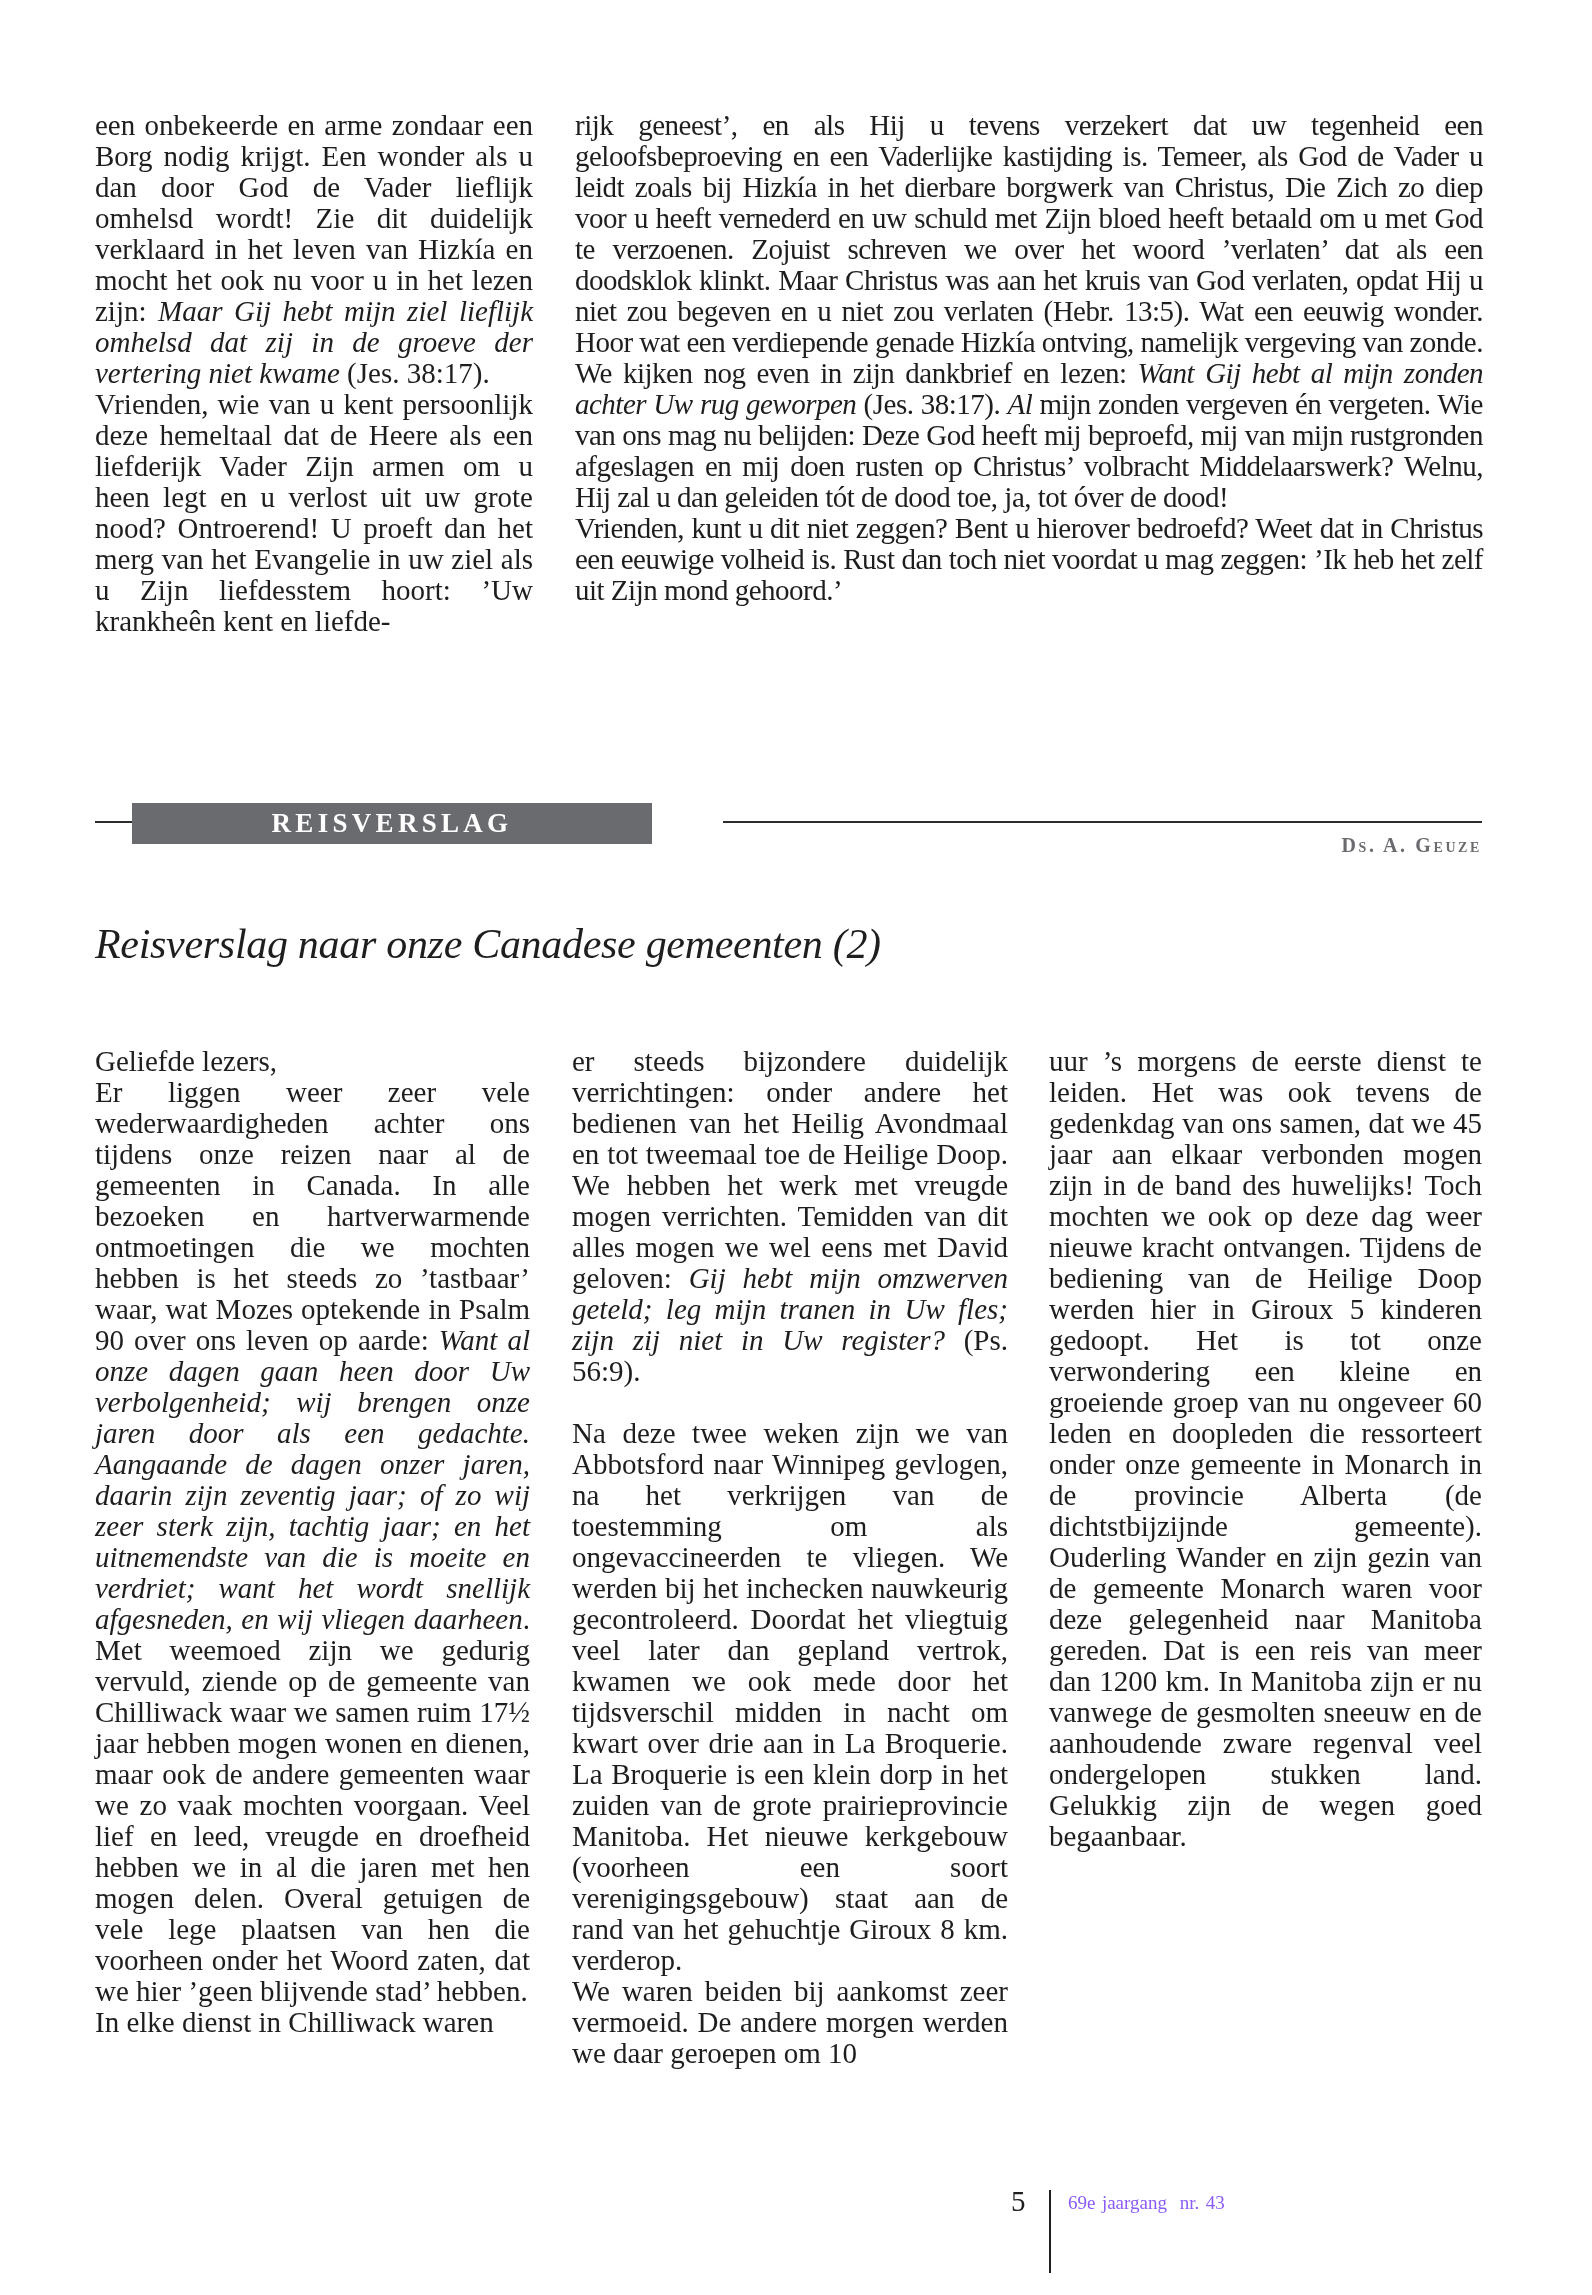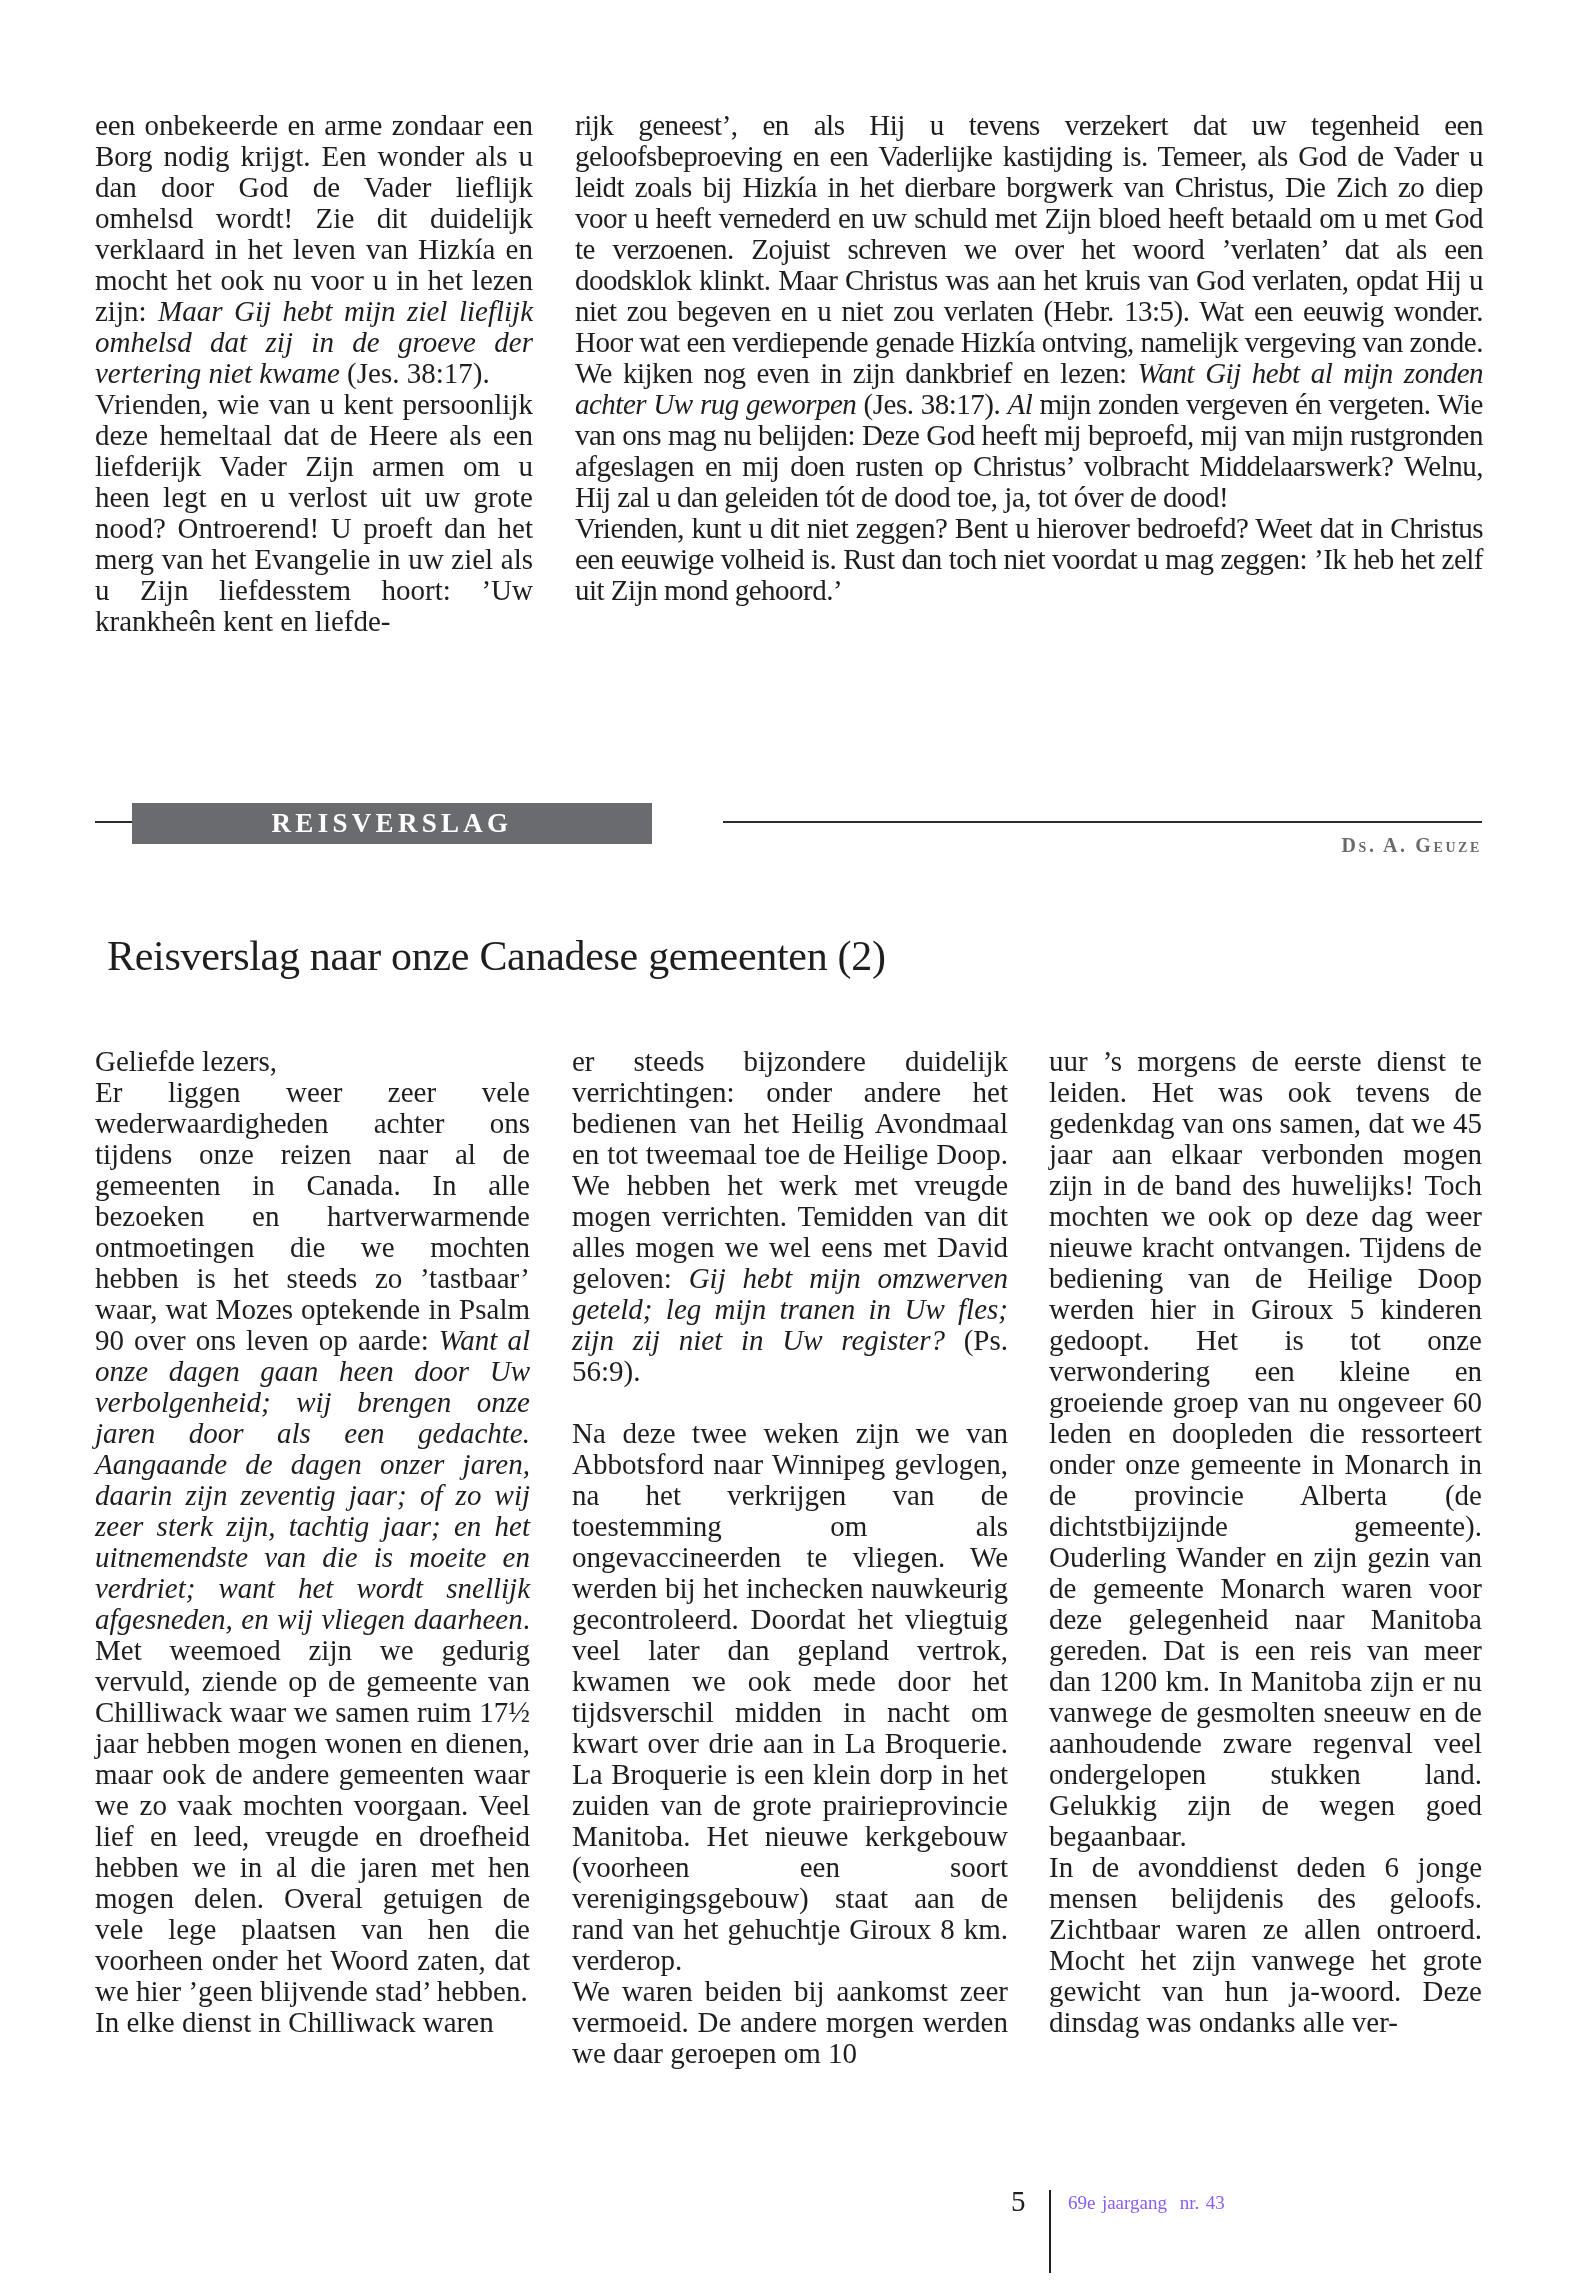--- a/index.html
+++ b/index.html
@@ -77,34 +77,33 @@
     <p><span>Vrienden, kunt u dit niet zeggen? Bent u hierover bedroefd? Weet dat in Christus een eeuwige volheid is. Rust dan toch niet voordat u mag zeggen: ’Ik heb het zelf uit Zijn mond gehoord.’</span></p>
   </div>
 
 <div class="rule" id="rule-left"></div>
 <div id="section-bar">
   <span>REISVERSLAG</span>
 </div>
 <div class="rule" id="rule-right"></div>
 <div id="byline">Ds. A. Geuze</div>
 
-<h1 id="article-title" style="margin:12px;font-weight:normal;">Reisverslag naar onze Canadese gemeenten (2)</h1>
+<h1 id="article-title" style="margin:0;font-weight:normal;font-style:italic;">Reisverslag naar onze Canadese gemeenten (2)</h1>
 
 <div class="col" id="bot-col-1">
     <p><span>Geliefde lezers,</span></p>
     <p><span>Er liggen weer zeer vele wederwaardigheden achter ons tijdens onze reizen naar al de gemeenten in Canada. In alle bezoeken en hartverwarmende ontmoetingen die we mochten hebben is het steeds zo ’tastbaar’ waar, wat Mozes optekende in Psalm 90 over ons leven op aarde: </span><i>Want al onze dagen gaan heen door Uw verbolgenheid; wij brengen onze jaren door als een gedachte. Aangaande de dagen onzer jaren, daarin zijn zeventig jaar; of zo wij zeer sterk zijn, tachtig jaar; en het uitnemendste van die is moeite en verdriet; want het wordt snellijk afgesneden, en wij vliegen daarheen</i><span>. Met weemoed zijn we gedurig vervuld, ziende op de gemeente van Chilliwack waar we samen ruim 17½ jaar hebben mogen wonen en dienen, maar ook de andere gemeenten waar we zo vaak mochten voorgaan. Veel lief en leed, vreugde en droefheid hebben we in al die jaren met hen mogen delen. Overal getuigen de vele lege plaatsen van hen die voorheen onder het Woord zaten, dat we hier ’geen blijvende stad’ hebben.</span></p>
     <p><span>In elke dienst in Chilliwack waren</span></p>
   </div>
 <div class="col" id="bot-col-2">
     <p><span>er steeds bijzondere duidelijk verrichtingen: onder andere het bedienen van het Heilig Avondmaal en tot tweemaal toe de Heilige Doop. We hebben het werk met vreugde mogen verrichten. Temidden van dit alles mogen we wel eens met David geloven: </span><i>Gij hebt mijn omzwerven geteld; leg mijn tranen in Uw fles; zijn zij niet in Uw register?</i><span> (Ps. 56:9).</span></p>
     <div class="gap"></div>
     <p><span>Na deze twee weken zijn we van Abbotsford naar Winnipeg gevlogen, na het verkrijgen van de toestemming om als ongevaccineerden te vliegen. We werden bij het inchecken nauwkeurig gecontroleerd. Doordat het vliegtuig veel later dan gepland vertrok, kwamen we ook mede door het tijdsverschil midden in nacht om kwart over drie aan in La Broquerie. La Broquerie is een klein dorp in het zuiden van de grote prairieprovincie Manitoba. Het nieuwe kerkgebouw (voorheen een soort verenigingsgebouw) staat aan de rand van het gehuchtje Giroux 8 km. verderop.</span></p>
     <p><span>We waren beiden bij aankomst zeer vermoeid. De andere morgen werden we daar geroepen om 10</span></p>
   </div>
 <div class="col" id="bot-col-3">
     <p><span>uur ’s morgens de eerste dienst te leiden. Het was ook tevens de gedenkdag van ons samen, dat we 45 jaar aan elkaar verbonden mogen zijn in de band des huwelijks! Toch mochten we ook op deze dag weer nieuwe kracht ontvangen. Tijdens de bediening van de Heilige Doop werden hier in Giroux 5 kinderen gedoopt. Het is tot onze verwondering een kleine en groeiende groep van nu ongeveer 60 leden en doopleden die ressorteert onder onze gemeente in Monarch in de provincie Alberta (de dichtstbijzijnde gemeente). Ouderling Wander en zijn gezin van de gemeente Monarch waren voor deze gelegenheid naar Manitoba gereden. Dat is een reis van meer dan 1200 km. In Manitoba zijn er nu vanwege de gesmolten sneeuw en de aanhoudende zware regenval veel ondergelopen stukken land. Gelukkig zijn de wegen goed begaanbaar.</span></p>
-    <p><span>In de avonddienst deden 6 jonge mensen belijdenis des geloofs. Zichtbaar waren ze allen ontroerd. Mocht het zijn vanwege het grote gewicht van hun ja-woord. Deze dinsdag was ondanks alle ver-</span></p>
   </div>
 
 <div id="page-number">5</div>
 <div id="footer-divider"></div>
 <div id="issue-info">69e jaargang  nr. 43</div>
 
 
 </body></html>

